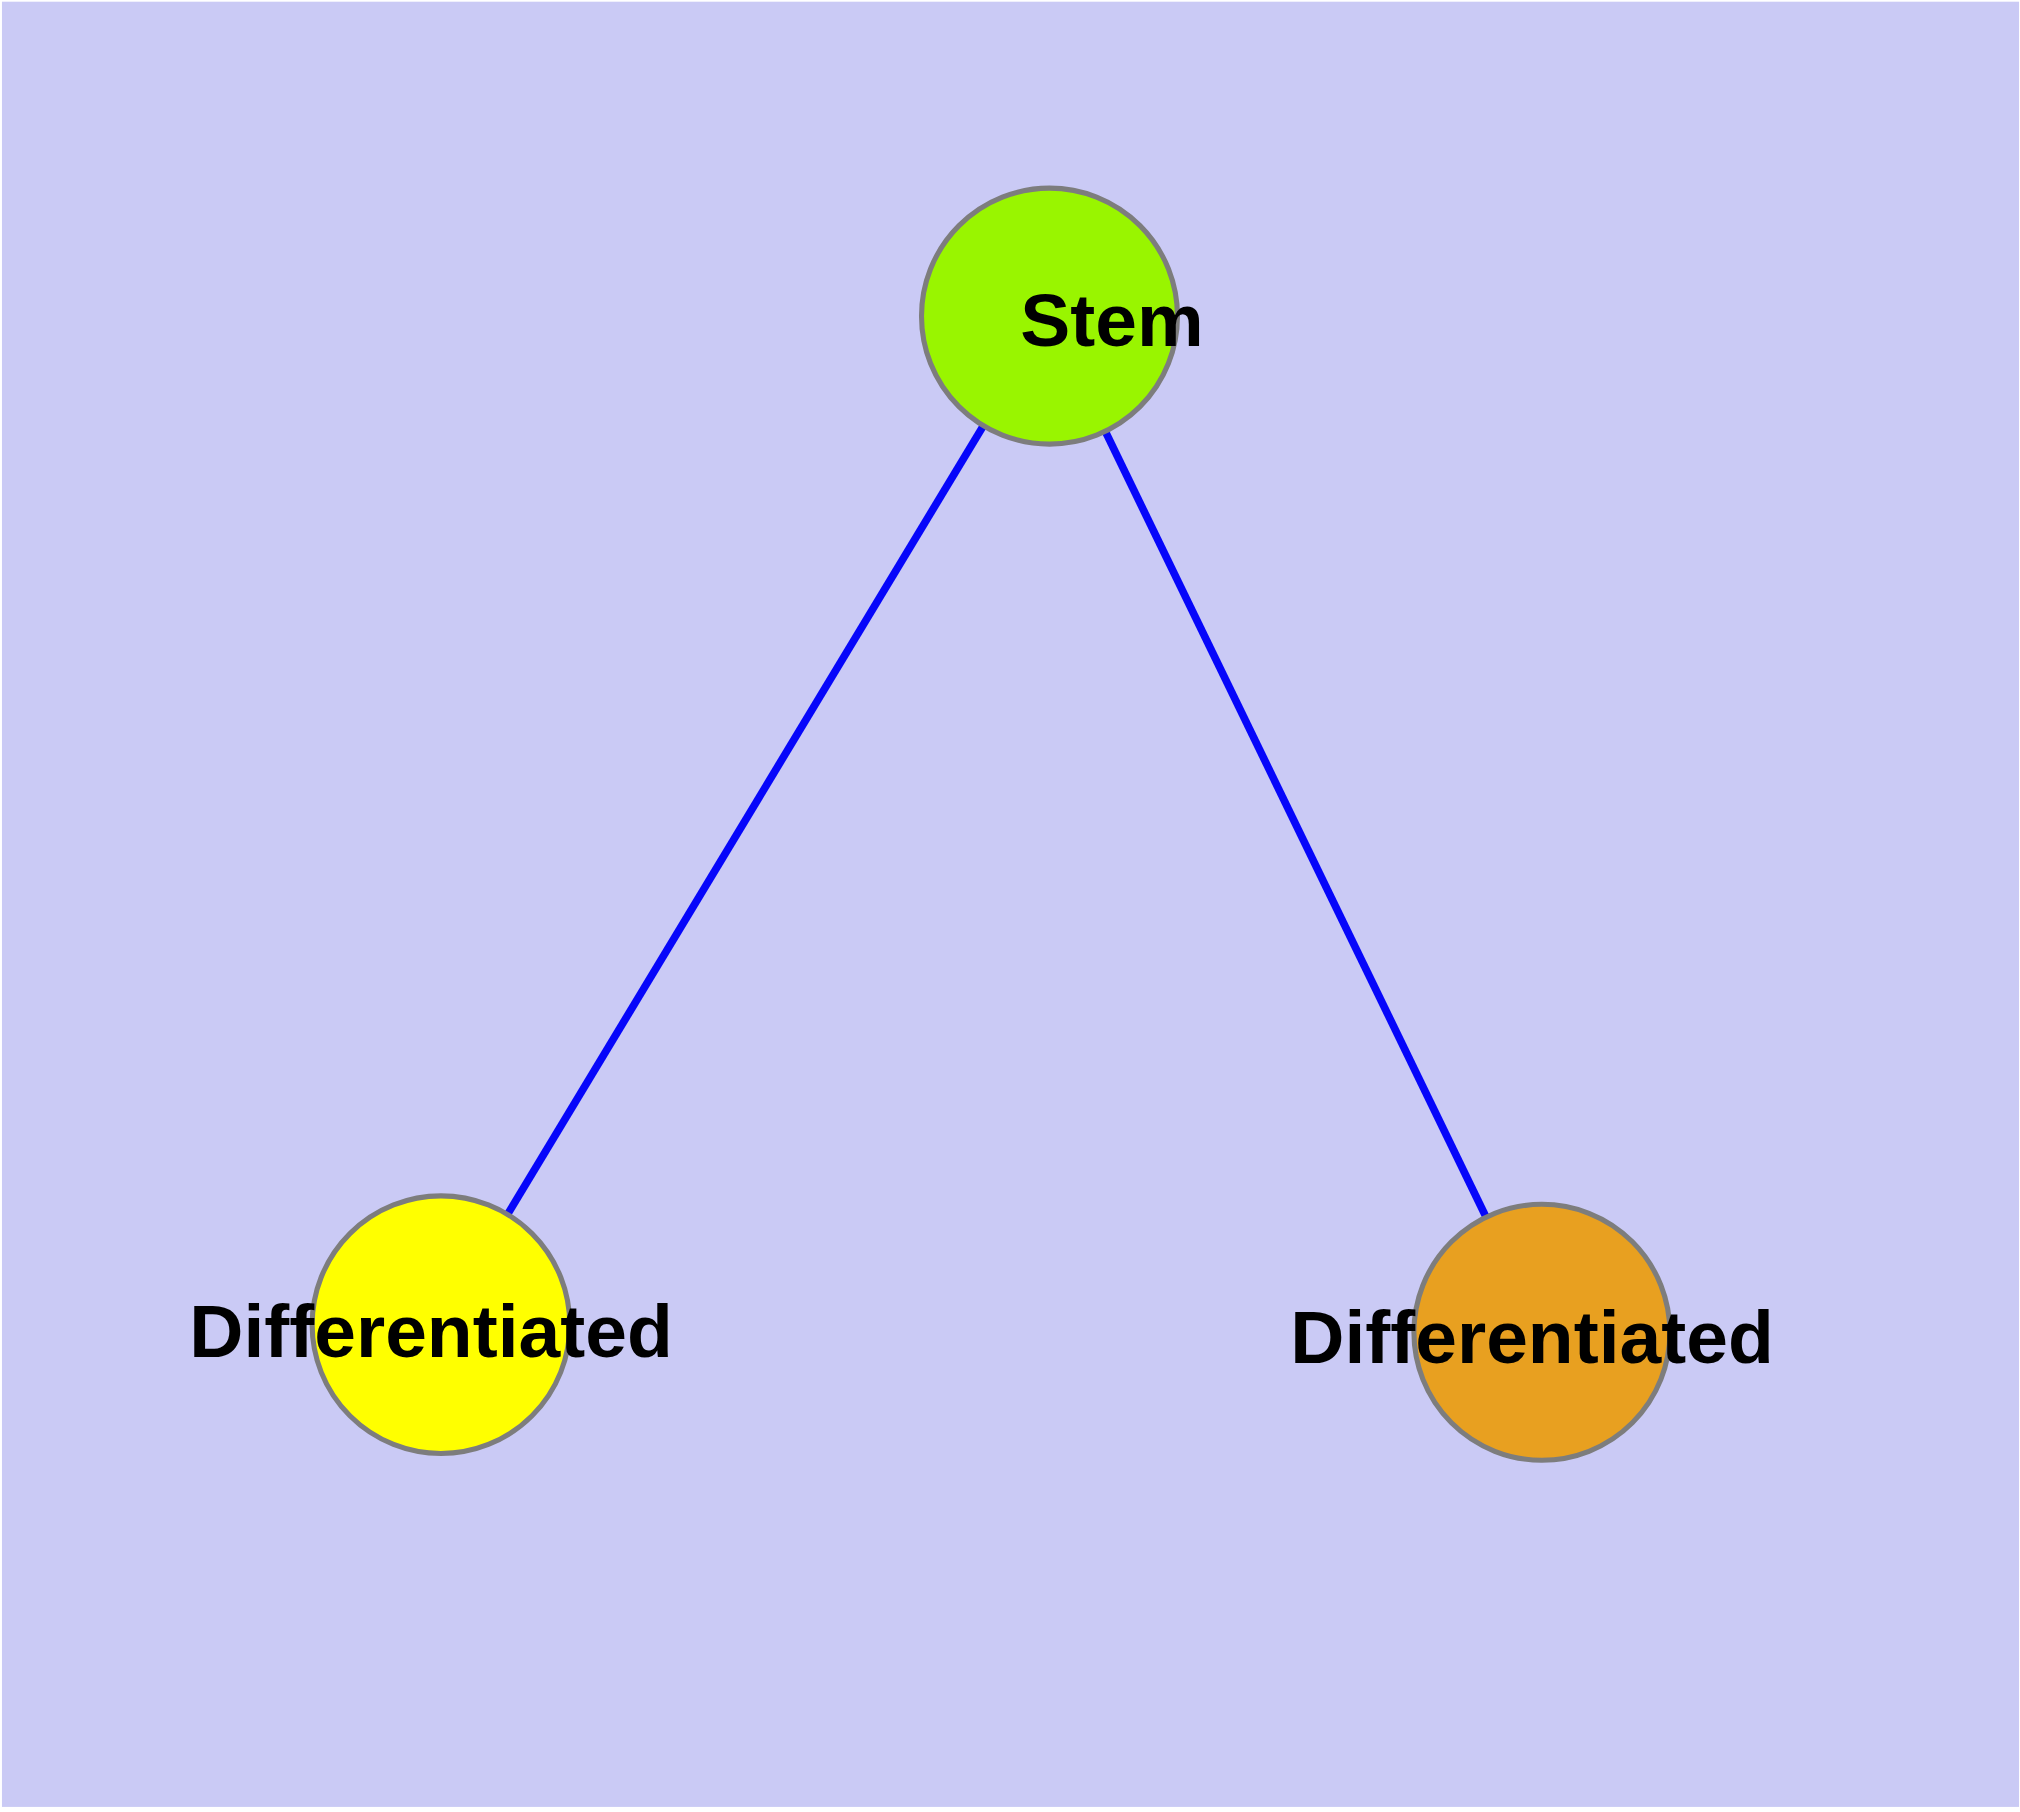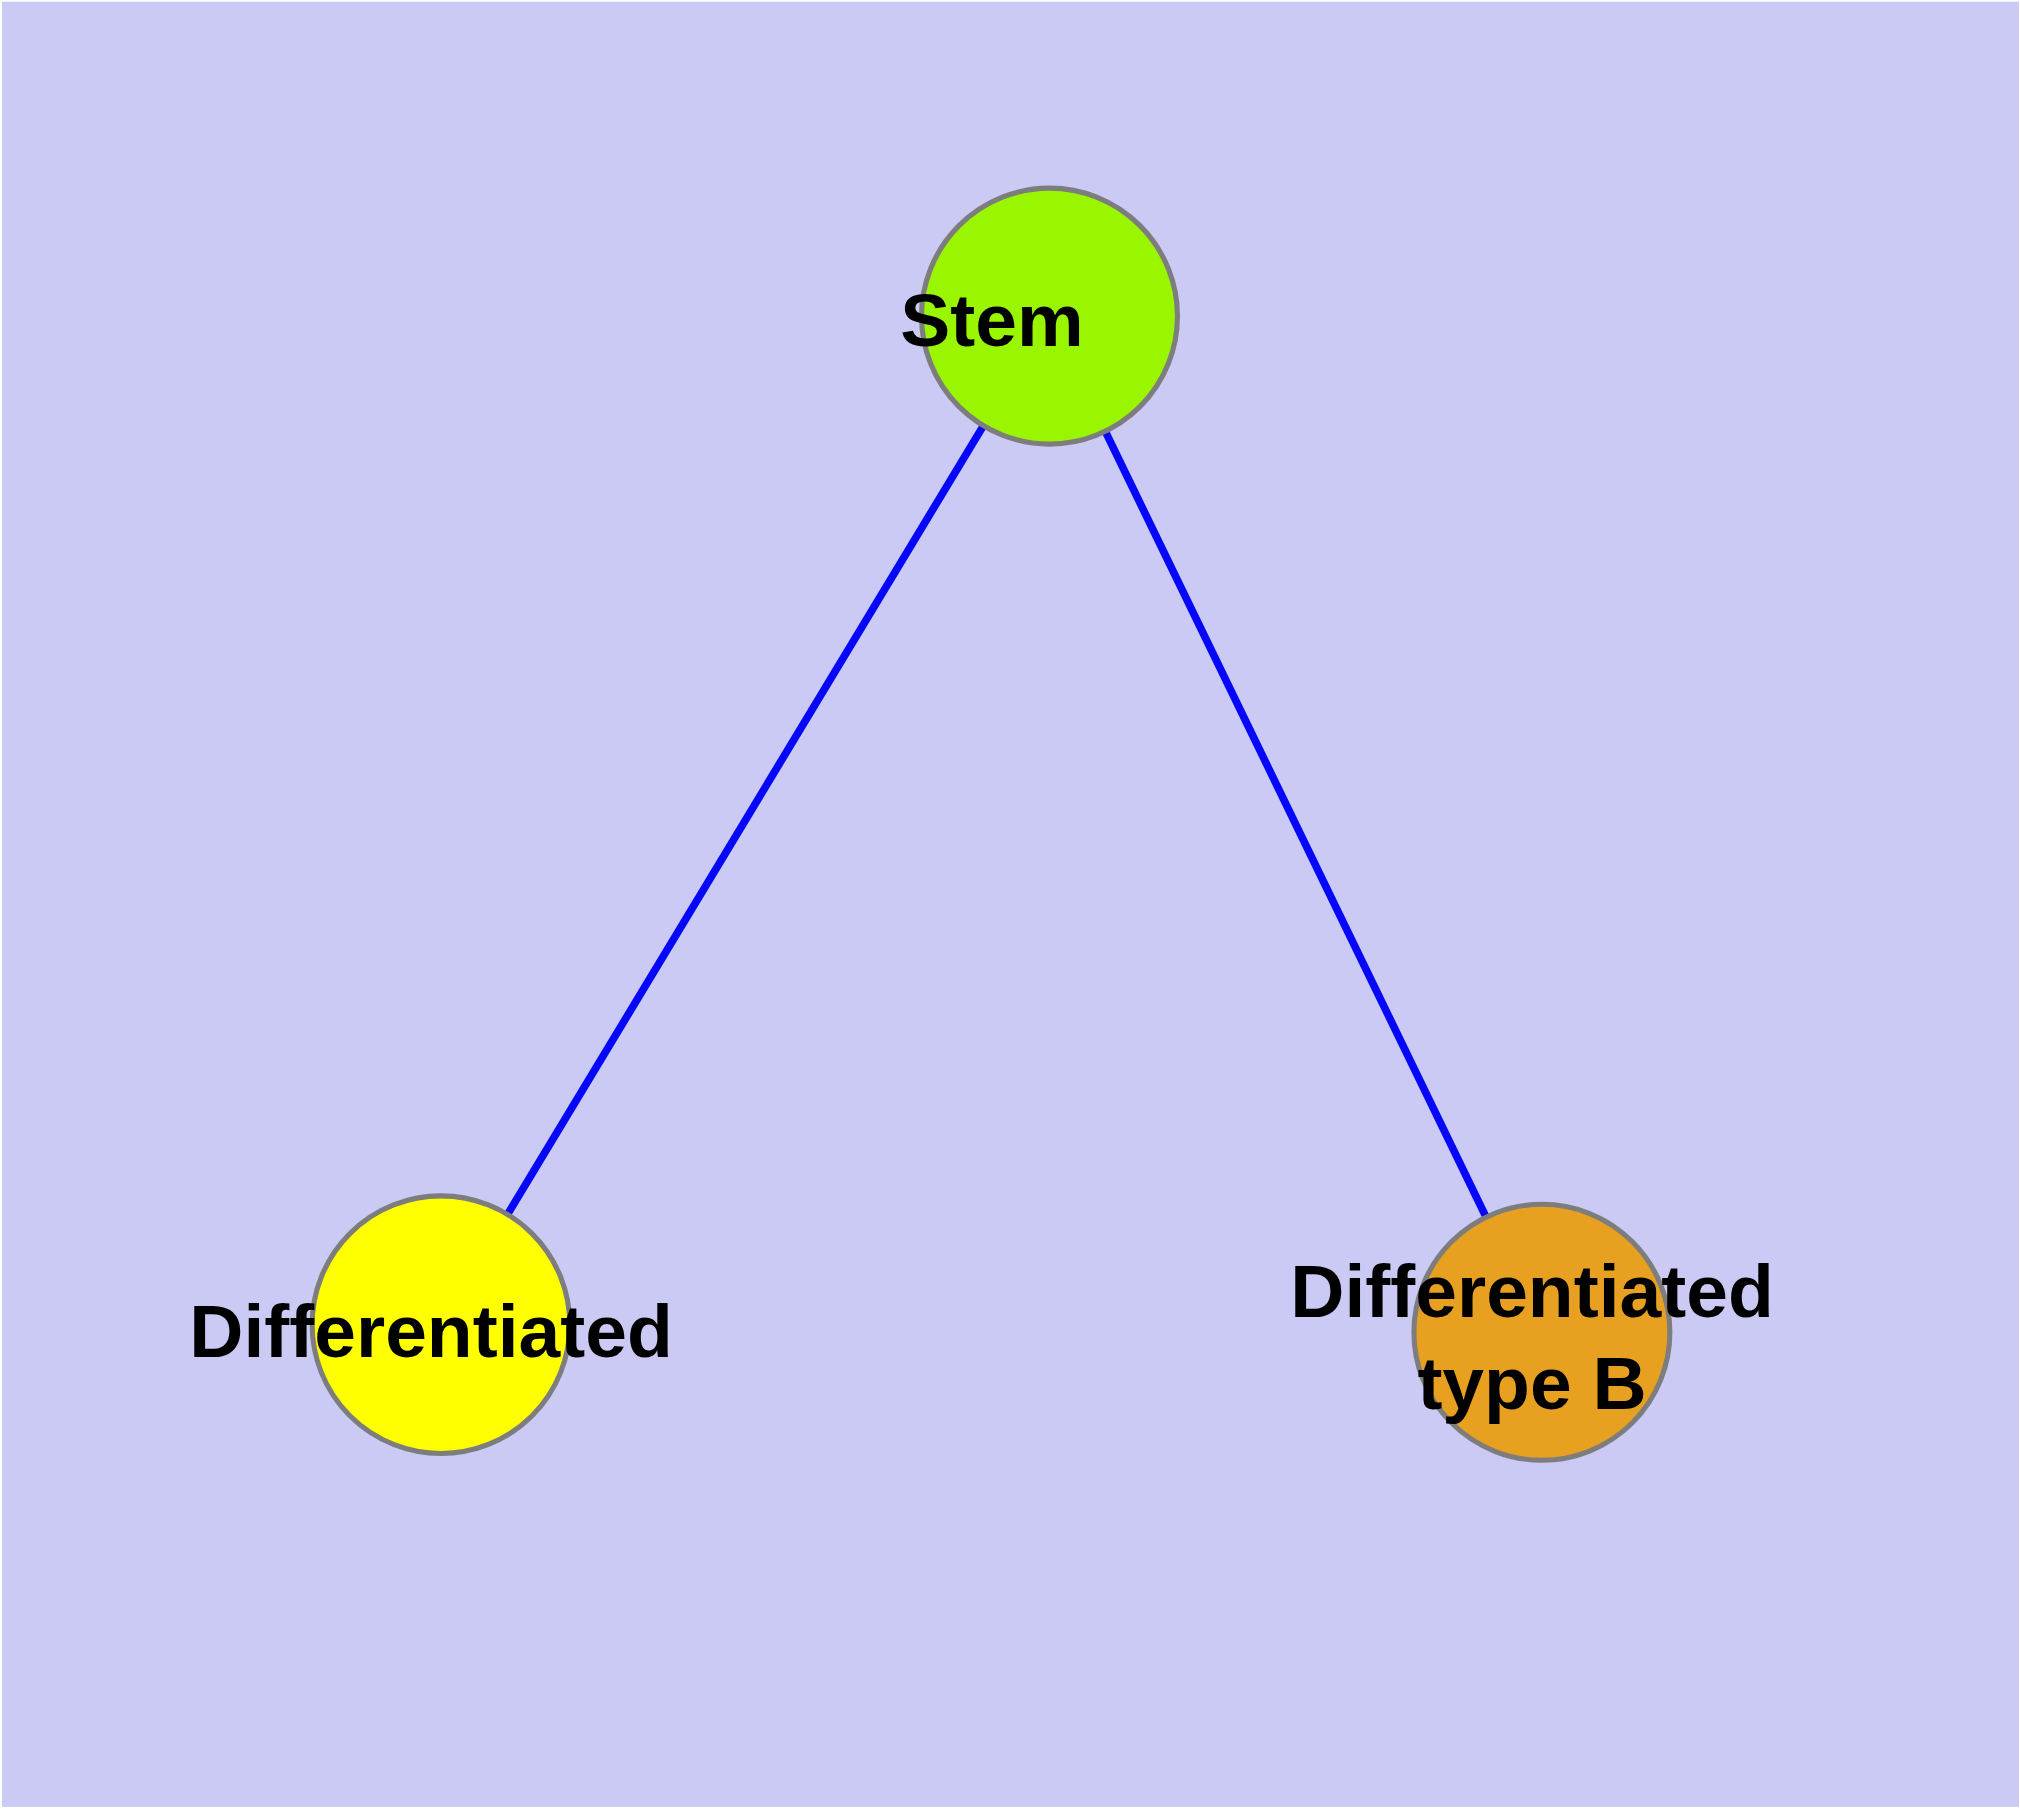--- a/index.html
+++ b/index.html
@@ -49,27 +49,26 @@
 
     <line x1="1238" y1="373" x2="1819" y2="1572" stroke="#0606fa" stroke-width="9"></line>
 
     <circle cx="1238" cy="373" r="151" fill="#99f500" stroke="#7d7d7d" stroke-width="6"></circle>
 
     <circle cx="520" cy="1563" r="152" fill="#ffff00" stroke="#7d7d7d" stroke-width="6"></circle>
 
     <circle cx="1819" cy="1572" r="151" fill="#e8a020" stroke="#7d7d7d" stroke-width="6"></circle>
   </svg>
 
-  <div class="node-label" style="left:992px; top:320px">
+  <div class="node-label" style="left:1112px; top:320px">
     <div>Stem</div>
   </div>
 
   <div class="node-label" style="left:431px; top:1331px">
     <div>Differentiated</div>
   </div>
 
   <div class="node-label" style="left:1532px; top:1337px">
     <div>Differentiated</div>
-    <div>type B</div>
   </div>
 
 </div>
 
 
 </body></html>

